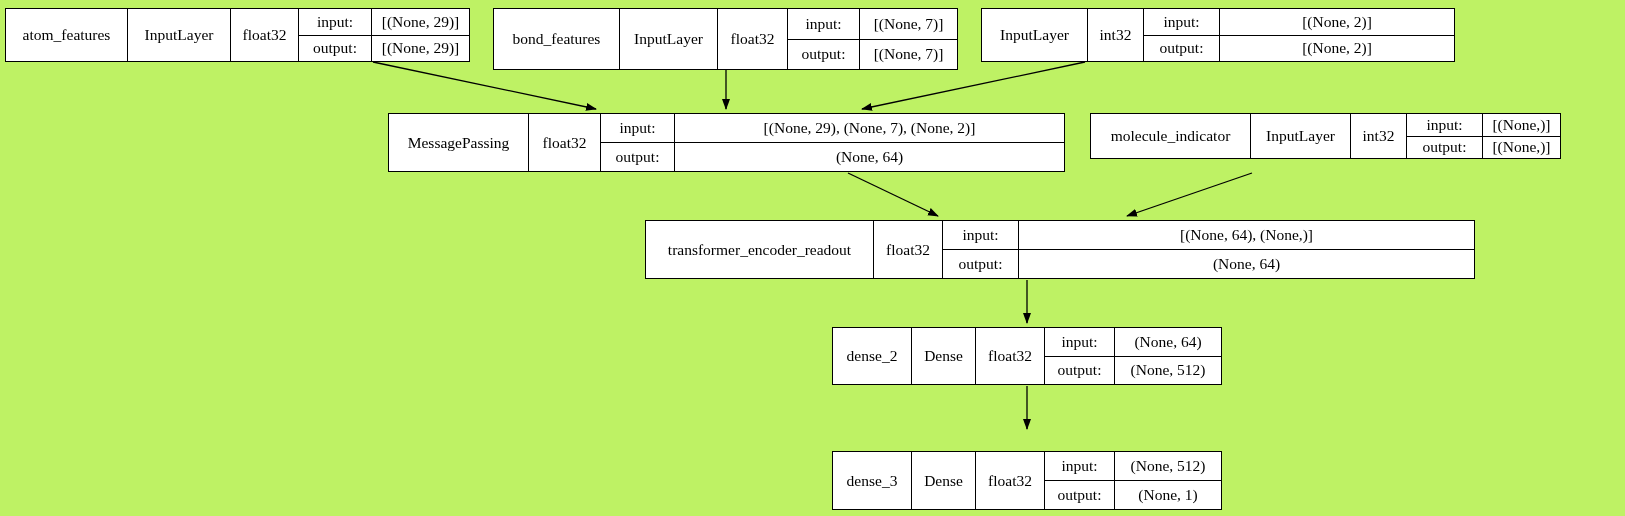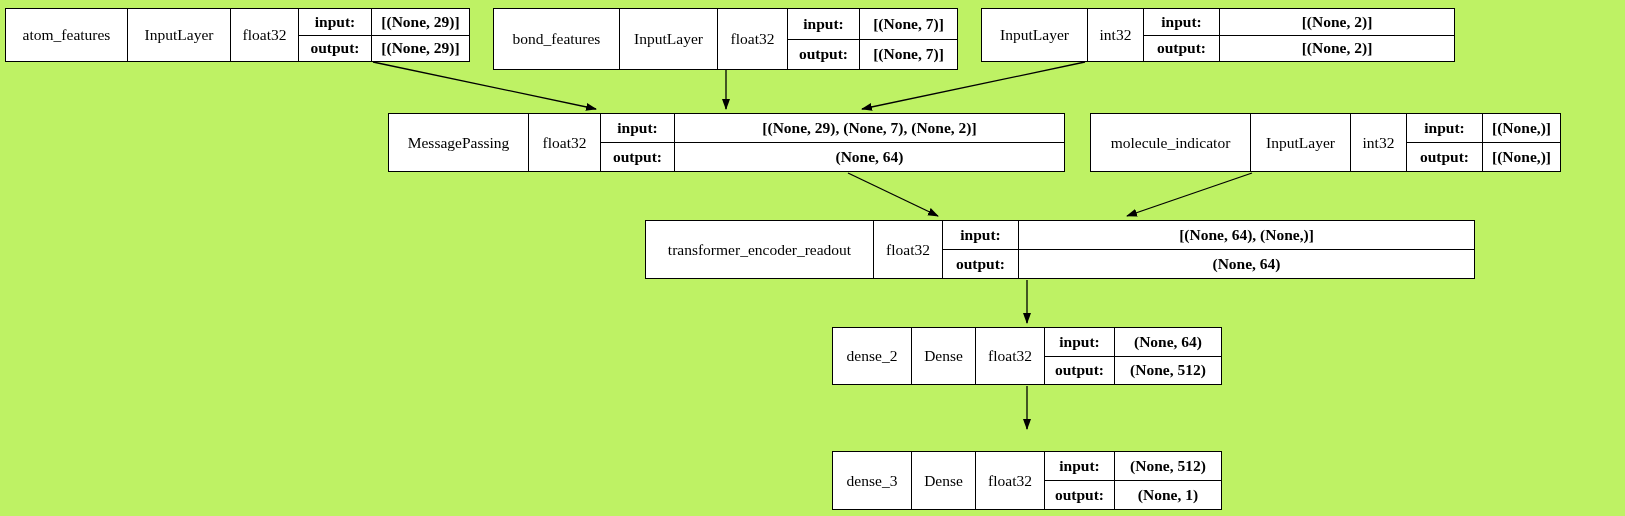--- a/index.html
+++ b/index.html
@@ -24,21 +24,21 @@
     border-right:1px solid #000;
     box-sizing:border-box;
     font-size:15.5px;
     white-space:nowrap;
     padding:0 3px;
   }
   .iocol{display:flex;flex-direction:column;box-sizing:border-box;}
   .iocol.labels{border-right:1px solid #000;}
   .iocol .r{
     flex:1;display:flex;align-items:center;justify-content:center;
-    font-size:15.5px;white-space:nowrap;box-sizing:border-box;padding:0 4px;font-weight:bold;
+    font-size:15.5px;white-space:nowrap;box-sizing:border-box;padding:0 4px;
   }
   .iocol .r.top{border-bottom:1px solid #000;}
 </style>
 </head>
 <body>
 
 <div class="canvas">
   <svg class="edges" width="1625" height="516" viewBox="0 0 1625 516">
     <defs>
       <marker id="arrow" markerWidth="12" markerHeight="10" refX="10" refY="4" orient="auto" markerUnits="userSpaceOnUse">
@@ -99,21 +99,21 @@
         <div class="cell" style="flex:0 0 72px">float32</div>
         <div class="iocol labels" style="flex:0 0 74px">
           <div class="r top">input:</div>
           <div class="r">output:</div>
         </div>
         <div class="iocol" style="flex:1">
           <div class="r top">[(None, 29), (None, 7), (None, 2)]</div>
           <div class="r">(None, 64)</div>
         </div>
       </div>
-      <div class="node" style="left: 1090px; top: 113px; width: 471px; height: 59px;">
+      <div class="node" style="left: 1090px; top: 113px; width: 471px; height: 46px;">
         <div class="cell" style="flex:0 0 160px">molecule_indicator</div>
         <div class="cell" style="flex:0 0 100px">InputLayer</div>
         <div class="cell" style="flex:0 0 56px">int32</div>
         <div class="iocol labels" style="flex:0 0 76px">
           <div class="r top">input:</div>
           <div class="r">output:</div>
         </div>
         <div class="iocol" style="flex:1">
           <div class="r top">[(None,)]</div>
           <div class="r">[(None,)]</div>

